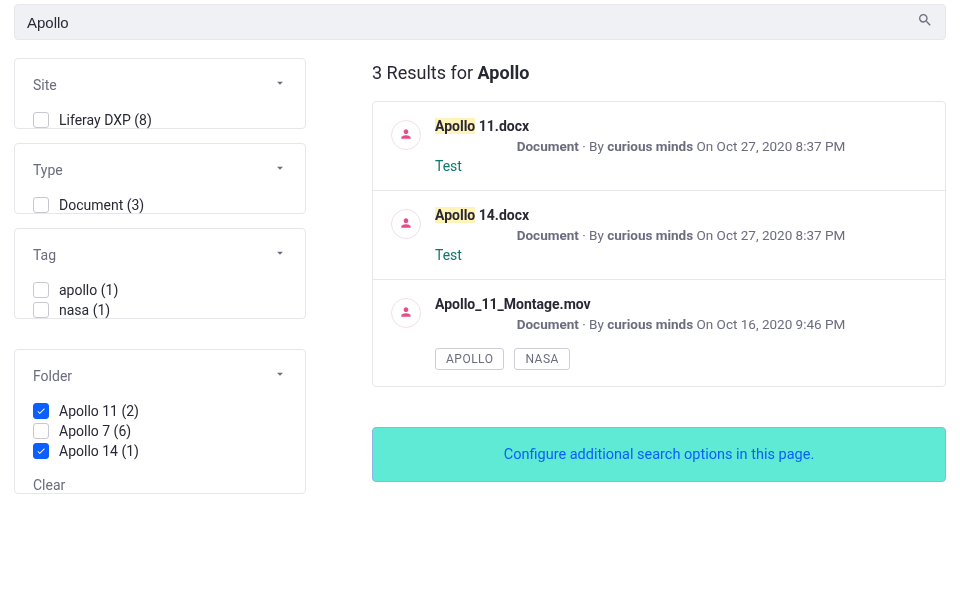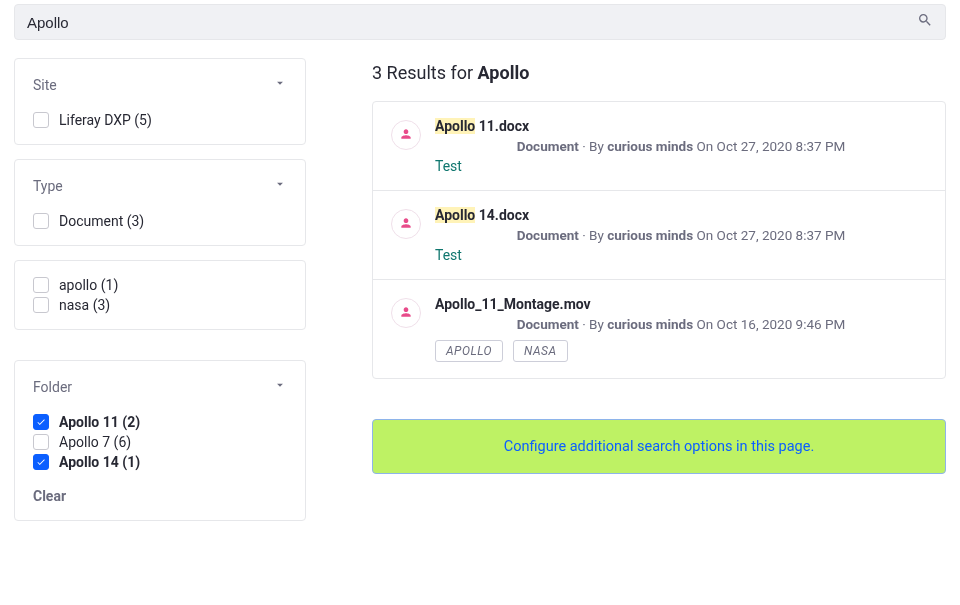--- a/index.html
+++ b/index.html
@@ -30,21 +30,21 @@
     outline: none;
   }
   .search-icon-svg { width: 16px; height: 16px; fill: #6b6c7e; }
   .layout { display: flex; margin-top: 18px; }
   .left-col { width: 292px; flex-shrink: 0; }
   .right-col { flex: 1; margin-left: 28px; padding-left: 38px; }
   .facet {
     border: 1px solid #e6e7ea;
     border-radius: 4px;
     margin-bottom: 14px;
-    padding: 16px 18px 16px 18px;
+    padding: 16px 18px 0 18px;
   }
   .facet + .facet {}
   .facet.folder { margin-top: 30px; }
   .facet-header {
     display: flex;
     justify-content: space-between;
     align-items: center;
     margin-bottom: 18px;
     cursor: pointer;
   }
@@ -69,27 +69,26 @@
     align-items: center;
     justify-content: center;
     flex-shrink: 0;
   }
   .checkbox.checked {
     background: #0b5fff;
     border-color: #0b5fff;
   }
   .checkbox.checked svg { width: 10px; height: 10px; fill: #fff; }
   .facet-label { color: #272833; }
-  .facet-item.selected .facet-label { font-weight: 700; }
+  .facet-item.selected .facet-label { font-weight: 400; }
   .facet-clear {
     margin-top: 18px;
     font-size: 14px;
     color: #6b6c7e;
     cursor: pointer;
-    font-weight: bold;
   }
   .results-heading {
     font-size: 18px;
     color: #272833;
     margin-top: 4px;
     margin-bottom: 18px;
   }
   .results-heading .query { font-weight: 700; }
   .results-list {
     border: 1px solid #e6e7ea;
@@ -123,35 +122,35 @@
     margin-bottom: 4px;
   }
   .result-title .hl { background: #fff3b8; font-weight: 700; }
   .result-meta { font-size: 13.5px; margin-bottom: 4px; text-align: center; }
   .result-meta .type { font-weight: 700; color: #6b6c7e; }
   .result-meta .dot { color: #6b6c7e; }
   .result-meta .by { color: #6b6c7e; }
   .result-meta .author { font-weight: 700; color: #6b6c7e; }
   .result-meta .date { color: #6b6c7e; }
   .result-snippet { font-size: 14px; color: #0f766e; }
-  .tag-list { margin-top: 8px; font-style: italic; }
+  .tag-list { margin-top: 16px; }
   .tag-chip {
     display: inline-block;
     border: 1px solid #cdced9;
     border-radius: 3px;
     padding: 3px 10px;
     font-size: 12px;
     color: #6b6c7e;
     margin-right: 6px;
     text-transform: uppercase;
     letter-spacing: 0.5px;
   }
   .config-banner {
     margin-top: 40px;
-    background: #bef264;
+    background: #5eead4;
     border: 1px solid #8eb4ea;
     border-radius: 4px;
     padding: 18px;
     text-align: center;
     font-size: 14.5px;
     cursor: pointer;
   }
   .config-banner a { color: #0b5fff; text-decoration: none; }
 </style>
 </head>
@@ -177,21 +176,21 @@
           <span class="facet-title">Site</span>
           <span>
             <svg class="chevron-svg" viewBox="0 0 24 24">
                 <path d="M7 10l5 5 5-5z"></path>
               </svg>
           </span>
         </div>
         <div class="facet-items">
           <div class="facet-item">
             <span class="checkbox"></span>
-            <span class="facet-label">Liferay DXP (5)</span>
+            <span class="facet-label">Liferay DXP (8)</span>
           </div>
         </div>
       </div>
 
       <div class="facet">
         <div class="facet-header">
           <span class="facet-title">Type</span>
           <span>
             <svg class="chevron-svg" viewBox="0 0 24 24">
                 <path d="M7 10l5 5 5-5z"></path>
@@ -200,28 +199,36 @@
         </div>
         <div class="facet-items">
           <div class="facet-item">
             <span class="checkbox"></span>
             <span class="facet-label">Document (3)</span>
           </div>
         </div>
       </div>
 
       <div class="facet">
+        <div class="facet-header">
+          <span class="facet-title">Tag</span>
+          <span>
+            <svg class="chevron-svg" viewBox="0 0 24 24">
+                <path d="M7 10l5 5 5-5z"></path>
+              </svg>
+          </span>
+        </div>
         <div class="facet-items">
           <div class="facet-item">
             <span class="checkbox"></span>
             <span class="facet-label">apollo (1)</span>
           </div>
           <div class="facet-item">
             <span class="checkbox"></span>
-            <span class="facet-label">nasa (3)</span>
+            <span class="facet-label">nasa (1)</span>
           </div>
         </div>
       </div>
 
       <div class="facet folder">
         <div class="facet-header">
           <span class="facet-title">Folder</span>
           <span>
             <svg class="chevron-svg" viewBox="0 0 24 24">
                 <path d="M7 10l5 5 5-5z"></path>

